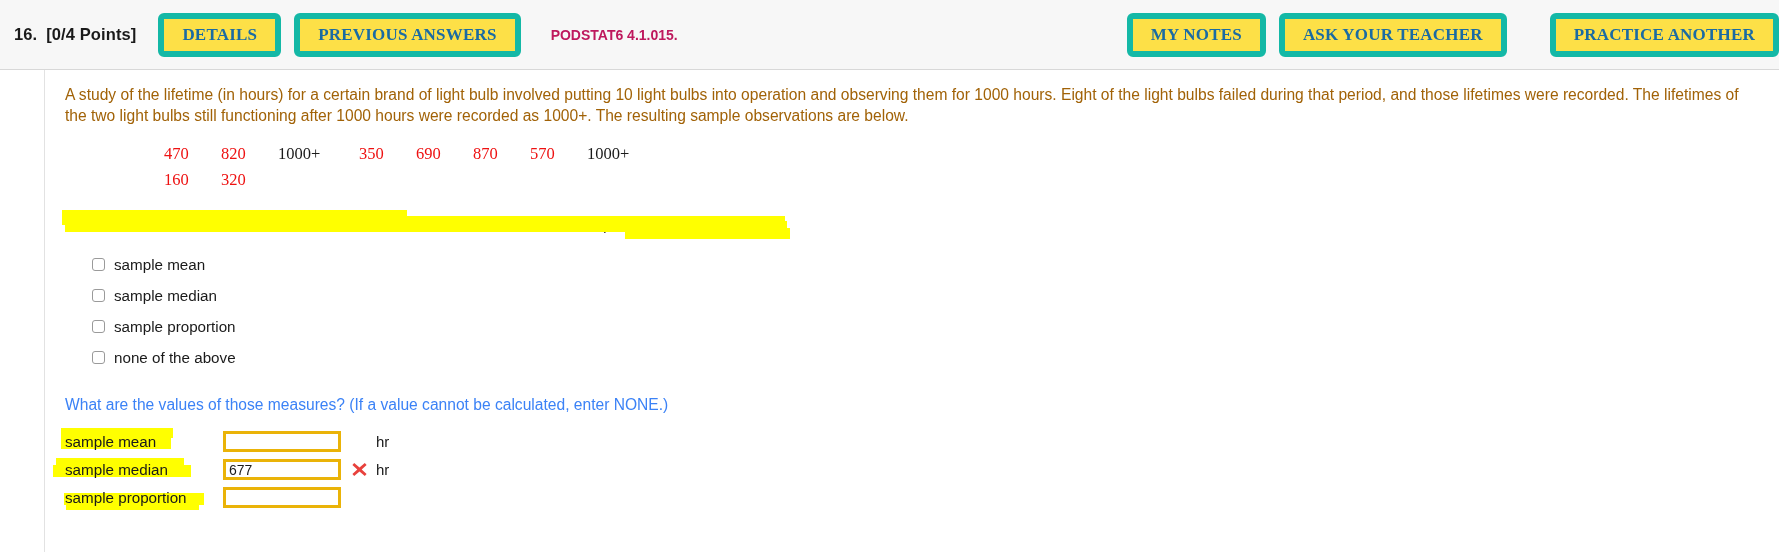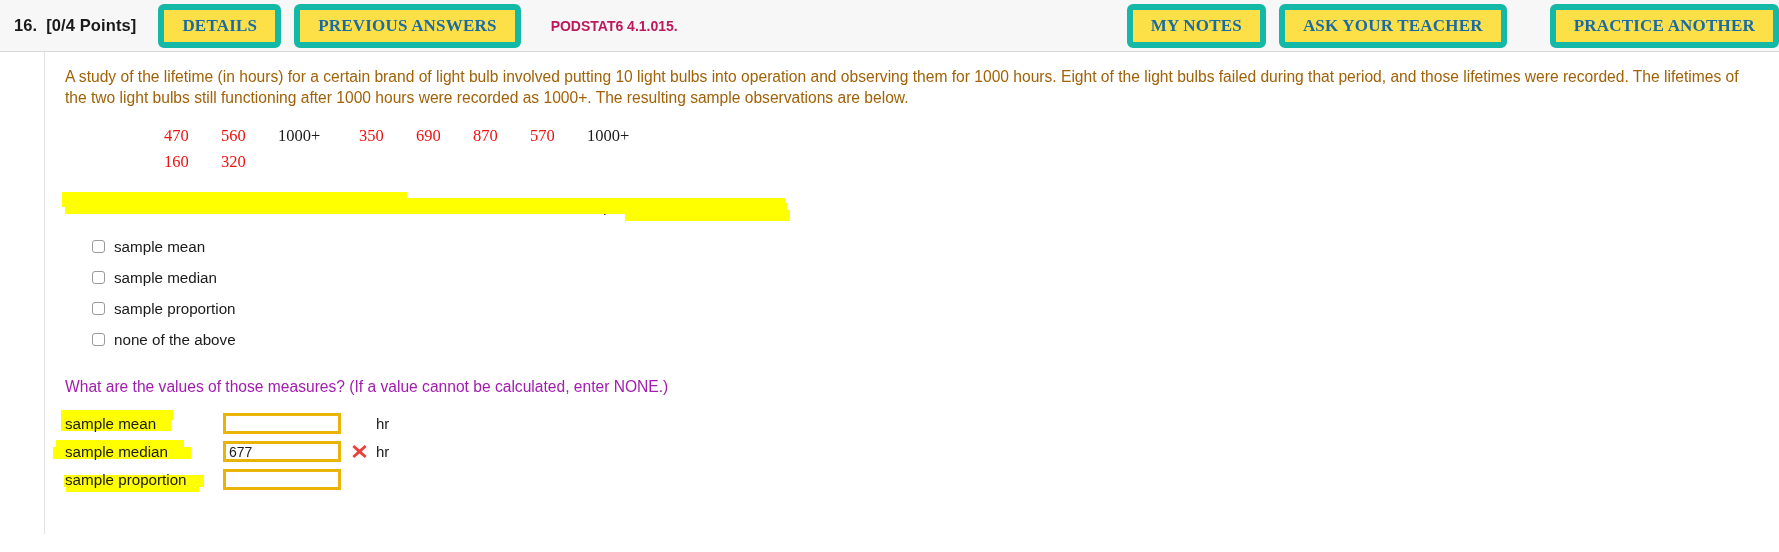--- a/index.html
+++ b/index.html
@@ -14,21 +14,21 @@
     height: 552px;
     font-family: "Liberation Sans", sans-serif;
     color: #1a1a1a;
     overflow: hidden;
     position: relative;
   }
 
   
   .qheader {
     position: relative;
-    height: 52px;
+    height: 70px;
     background: #f7f7f7;
     border-bottom: 1px solid #d8d8d8;
     display: flex;
     align-items: center;
     padding: 0 0 0 14px;
     white-space: nowrap;
   }
   .qheader .pts {
     font-size: 16.5px;
     font-weight: bold;
@@ -153,21 +153,21 @@
     margin-right: 9px;
     flex: 0 0 auto;
     cursor: pointer;
   }
   .opt label { cursor: pointer; }
 
   
   .prompt2 {
     margin-top: 23px;
     font-size: 15.6px;
-    color: #a21caf;
+    color: #3b82f6;
   }
 
   
   .ans-rows { margin-top: 14px; }
   .ans-row {
     display: flex;
     align-items: center;
     height: 27px;
     margin-bottom: 1px;
   }
@@ -238,21 +238,21 @@
     <button class="wa-btn">PRACTICE ANOTHER</button>
   </div>
 </div>
 
 <div class="qbody">
   <div class="inner">
 
     <div class="prose">A study of the lifetime (in hours) for a certain brand of light bulb involved putting 10 light bulbs into operation and observing them for 1000 hours. Eight of the light bulbs failed during that period, and those lifetimes were recorded. The lifetimes of the two light bulbs still functioning after 1000 hours were recorded as 1000+. The resulting sample observations are below.</div>
 
     <div class="data-block">
-      <div class="row"><span class="v red">470</span><span class="v red">560</span><span class="v wide blk">1000+</span><span class="v red">350</span><span class="v red">690</span><span class="v red">870</span><span class="v red">570</span><span class="v wide blk">1000+</span></div>
+      <div class="row"><span class="v red">470</span><span class="v red">820</span><span class="v wide blk">1000+</span><span class="v red">350</span><span class="v red">690</span><span class="v red">870</span><span class="v red">570</span><span class="v wide blk">1000+</span></div>
       <div class="row"><span class="v red">160</span><span class="v red">320</span></div>
     </div>
 
     <div class="question-line">
       <span class="hl-layer mark-a" style="background: rgb(255, 255, 0);"></span>
       <span class="hl-layer mark-b" style="background: rgb(255, 255, 0);"></span>
       <span class="hl-layer mark-c" style="background: rgb(255, 255, 0);"></span>
       <span class="hl-layer mark-d" style="background: rgb(255, 255, 0);"></span>
       <span class="txt">Which of the measures of center discussed in this section can be calculated? (Select all that apply.)</span>
     </div>

